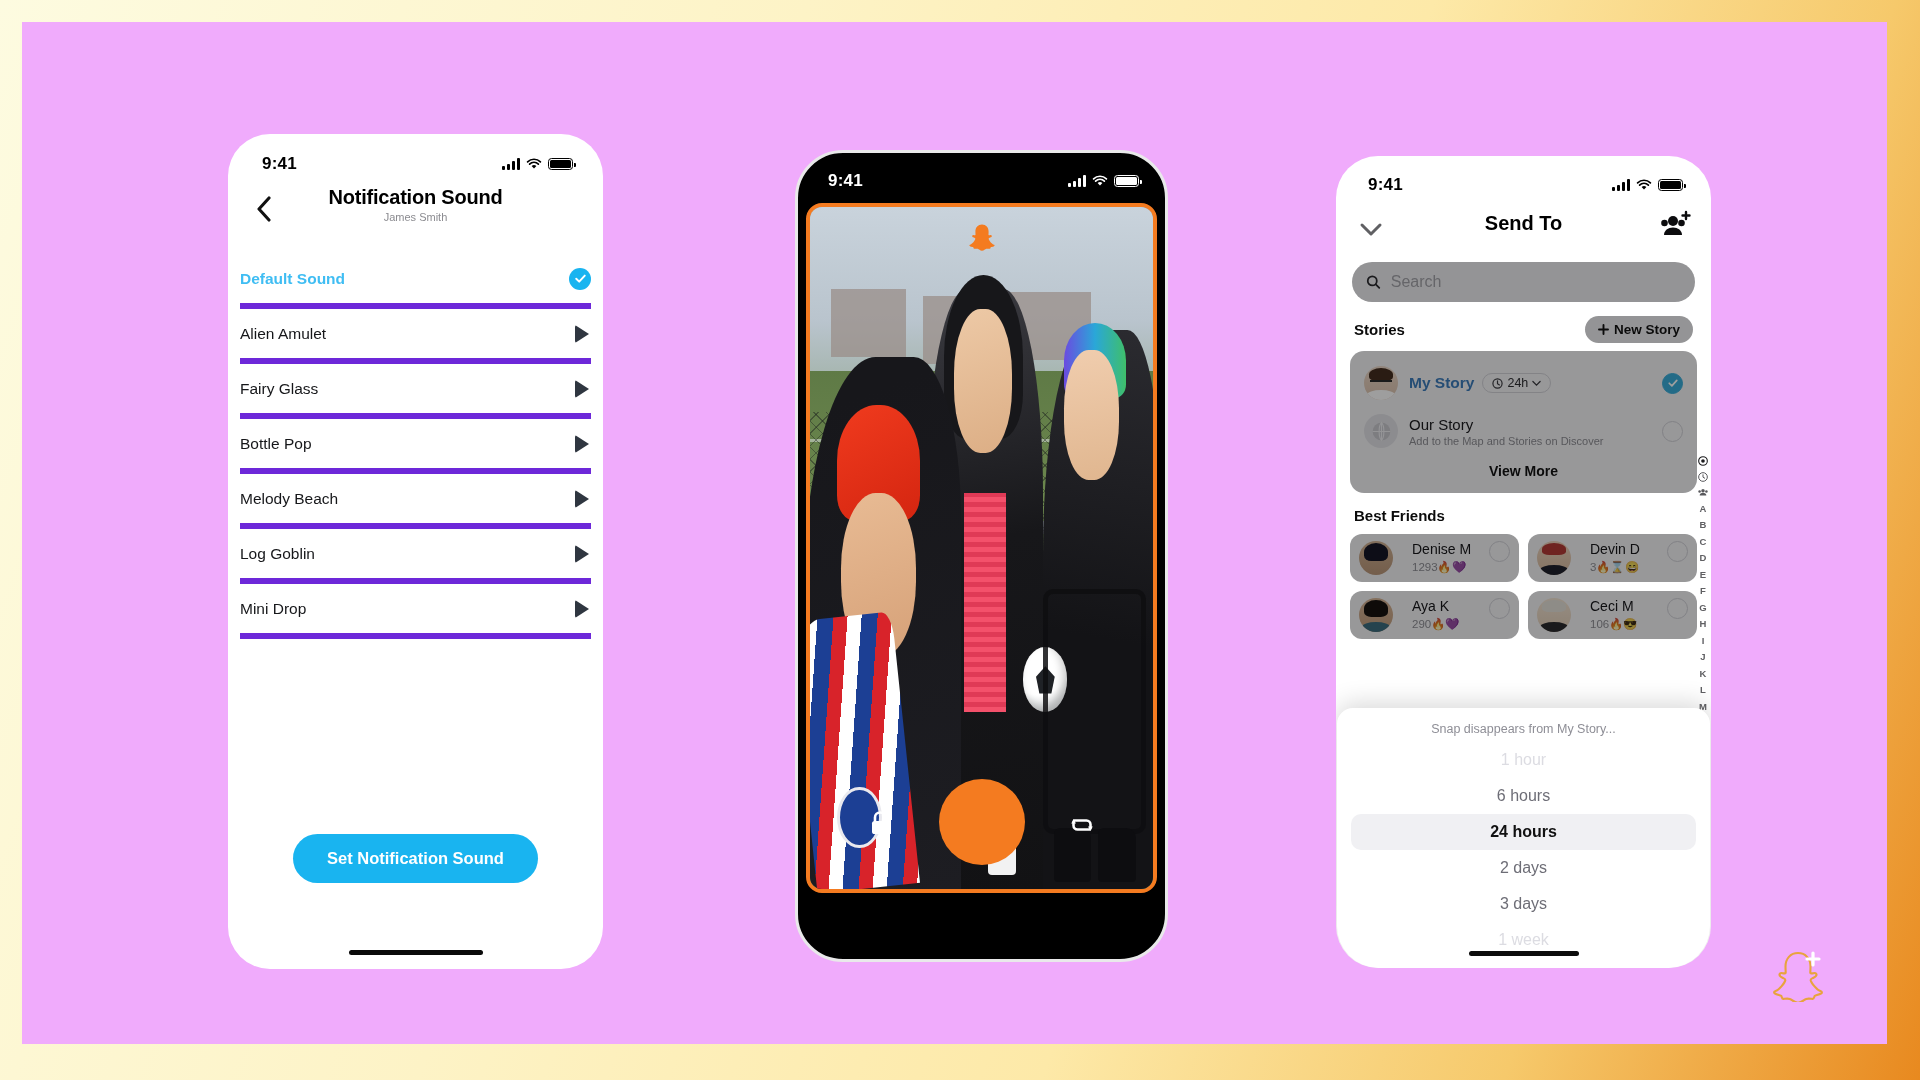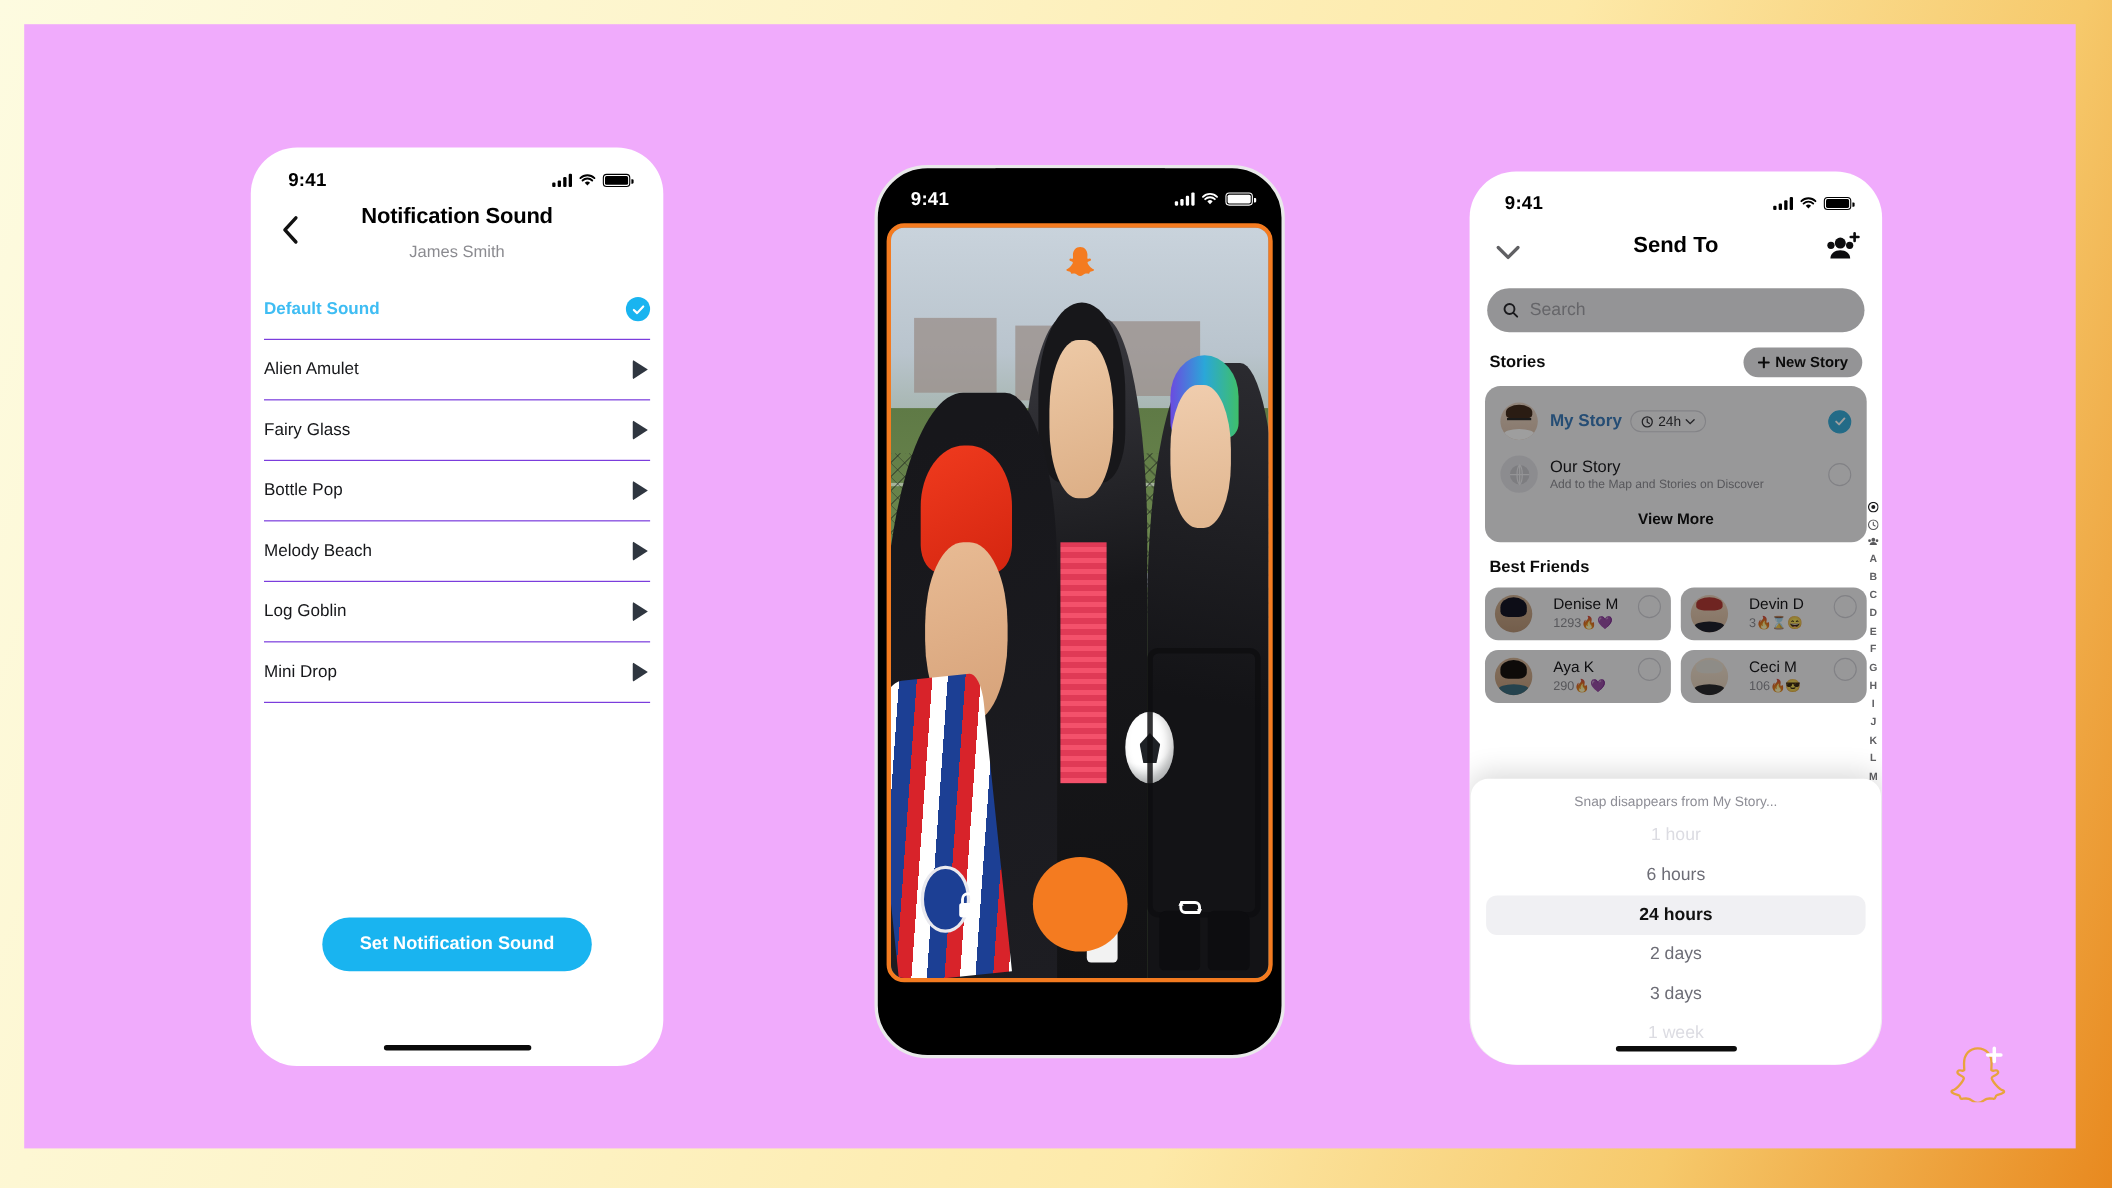--- a/index.html
+++ b/index.html
@@ -50,28 +50,28 @@
 
   .p1-nav { position: relative; height: 62px; }
   .p1-back {
     position: absolute; left: 18px; top: 10px;
     width: 34px; height: 34px;
     display: flex; align-items: center; justify-content: center;
     cursor: pointer;
   }
   .p1-titles { text-align: center; padding-top: 4px; }
   .p1-title { font-size: 20px; font-weight: bold; color: #000; letter-spacing: -.2px; }
-  .p1-sub { font-size: 15px; color: #8b8b90; margin-top: 12px; }
+  .p1-sub { font-size: 11px; color: #8b8b90; margin-top: 2px; }
 
   .sound-list { margin-top: 10px; }
   .sound-row {
     height: 55px;
     margin: 0 12px;
     display: flex; align-items: center; justify-content: space-between;
-    border-bottom: 1px solid #6d28d9;
+    border-bottom: 6px solid #6d28d9;
     cursor: pointer;
   }
   .sound-row:first-child { border-top: none; }
   .sound-name { font-size: 15.5px; color: #16171a; }
   .sound-row.selected .sound-name { color: #3fbdf3; font-weight: 600; }
   .check {
     width: 22px; height: 22px; border-radius: 50%;
     background: #19b4f0;
     display: flex; align-items: center; justify-content: center;
   }

